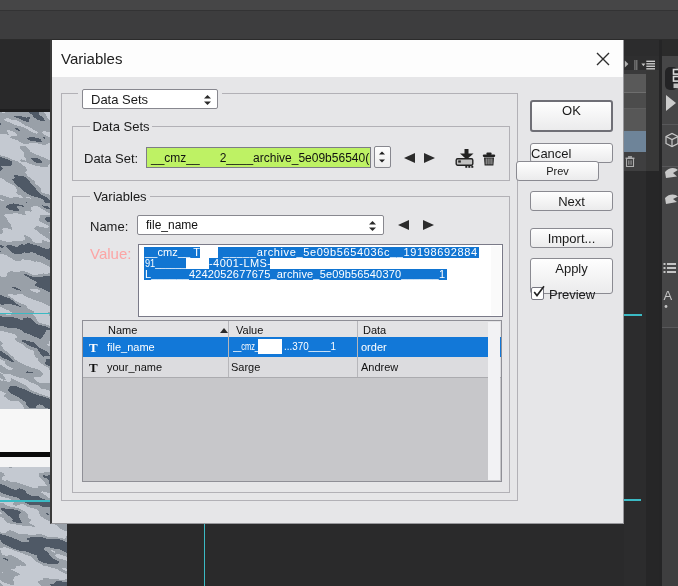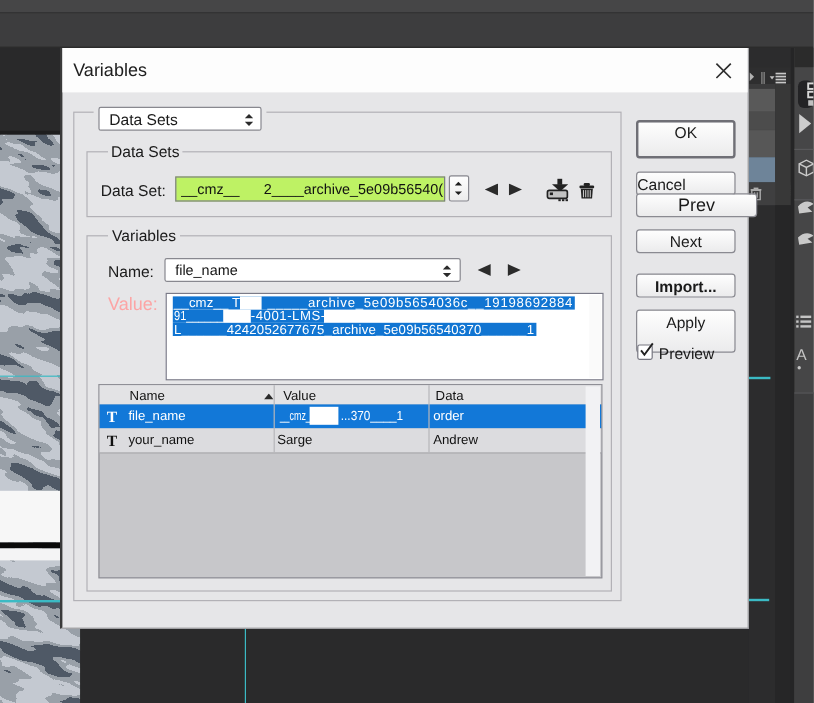--- a/index.html
+++ b/index.html
@@ -271,21 +271,21 @@
   <div class="abs" style="left:145px;top:0;width:1px;height:56px;background:#b6b6ba;"></div>
   <div class="abs" style="left:274px;top:0;width:1px;height:56px;background:#b6b6ba;"></div>
 
   <div class="abs" style="right:1px;top:1px;width:12px;height:158px;background:#f2f2f4;"></div>
 </div>
 
 <div class="abs" style="left:258px;top:339px;width:24px;height:15px;background:#fff;"></div>
 
 <div class="abs" style="left:530px;top:100px;width:83px;height:32px;background:linear-gradient(#fefefe,#ebebec);border:2px solid #6f6f76;border-radius:3px;text-align:center;font-size:13px;color:#1a1a1a;line-height:17px;">OK</div>
 <div class="abs" style="left:530px;top:131px;width:83px;height:20px;background:linear-gradient(#fefefe,#ebebec);border:1px solid #8a8a91;border-radius:3px;font-size:13px;color:#1a1a1a;line-height:19px;margin-top:12px;">Cancel</div>
-<div class="abs" style="left:530px;top:161px;width:101px;height:20px;background:linear-gradient(#fefefe,#ebebec);border:1px solid #8a8a91;border-radius:3px;text-align:center;font-size:15px;color:#1a1a1a;line-height:19px;">Prev</div>
+<div class="abs" style="left:516px;top:161px;width:83px;height:20px;background:linear-gradient(#fefefe,#ebebec);border:1px solid #8a8a91;border-radius:3px;text-align:center;font-size:11px;color:#1a1a1a;line-height:19px;">Prev</div>
 <div class="abs" style="left:530px;top:191px;width:83px;height:20px;background:linear-gradient(#fefefe,#ebebec);border:1px solid #8a8a91;border-radius:3px;text-align:center;font-size:13px;color:#1a1a1a;line-height:19px;">Next</div>
-<div class="abs" style="left:530px;top:228px;width:83px;height:20px;background:linear-gradient(#fefefe,#ebebec);border:1px solid #8a8a91;border-radius:3px;text-align:center;font-size:13px;color:#1a1a1a;line-height:19px;font-weight:bold;">Import...</div>
+<div class="abs" style="left:530px;top:228px;width:83px;height:20px;background:linear-gradient(#fefefe,#ebebec);border:1px solid #8a8a91;border-radius:3px;text-align:center;font-size:13px;color:#1a1a1a;line-height:19px;">Import...</div>
 <div class="abs" style="left:530px;top:258px;width:83px;height:36px;background:linear-gradient(#fefefe,#ebebec);border:1px solid #8a8a91;border-radius:3px;text-align:center;font-size:13px;color:#1a1a1a;line-height:19px;">Apply</div>
 <div class="abs" style="left:531px;top:287px;width:13px;height:13px;background:#fff;border:1px solid #767680;border-radius:2px;"></div>
 <svg class="abs" style="left:532px;top:283px;" width="15" height="16" xmlns="http://www.w3.org/2000/svg">
   <path d="M2.2,9 L5,12.6 L12,3.2" stroke="#222" stroke-width="1.6" fill="none"></path>
 </svg>
 <div class="abs" style="left:549px;top:287px;font-size:13px;color:#1a1a1a;">Preview</div>
 
 </body></html>

